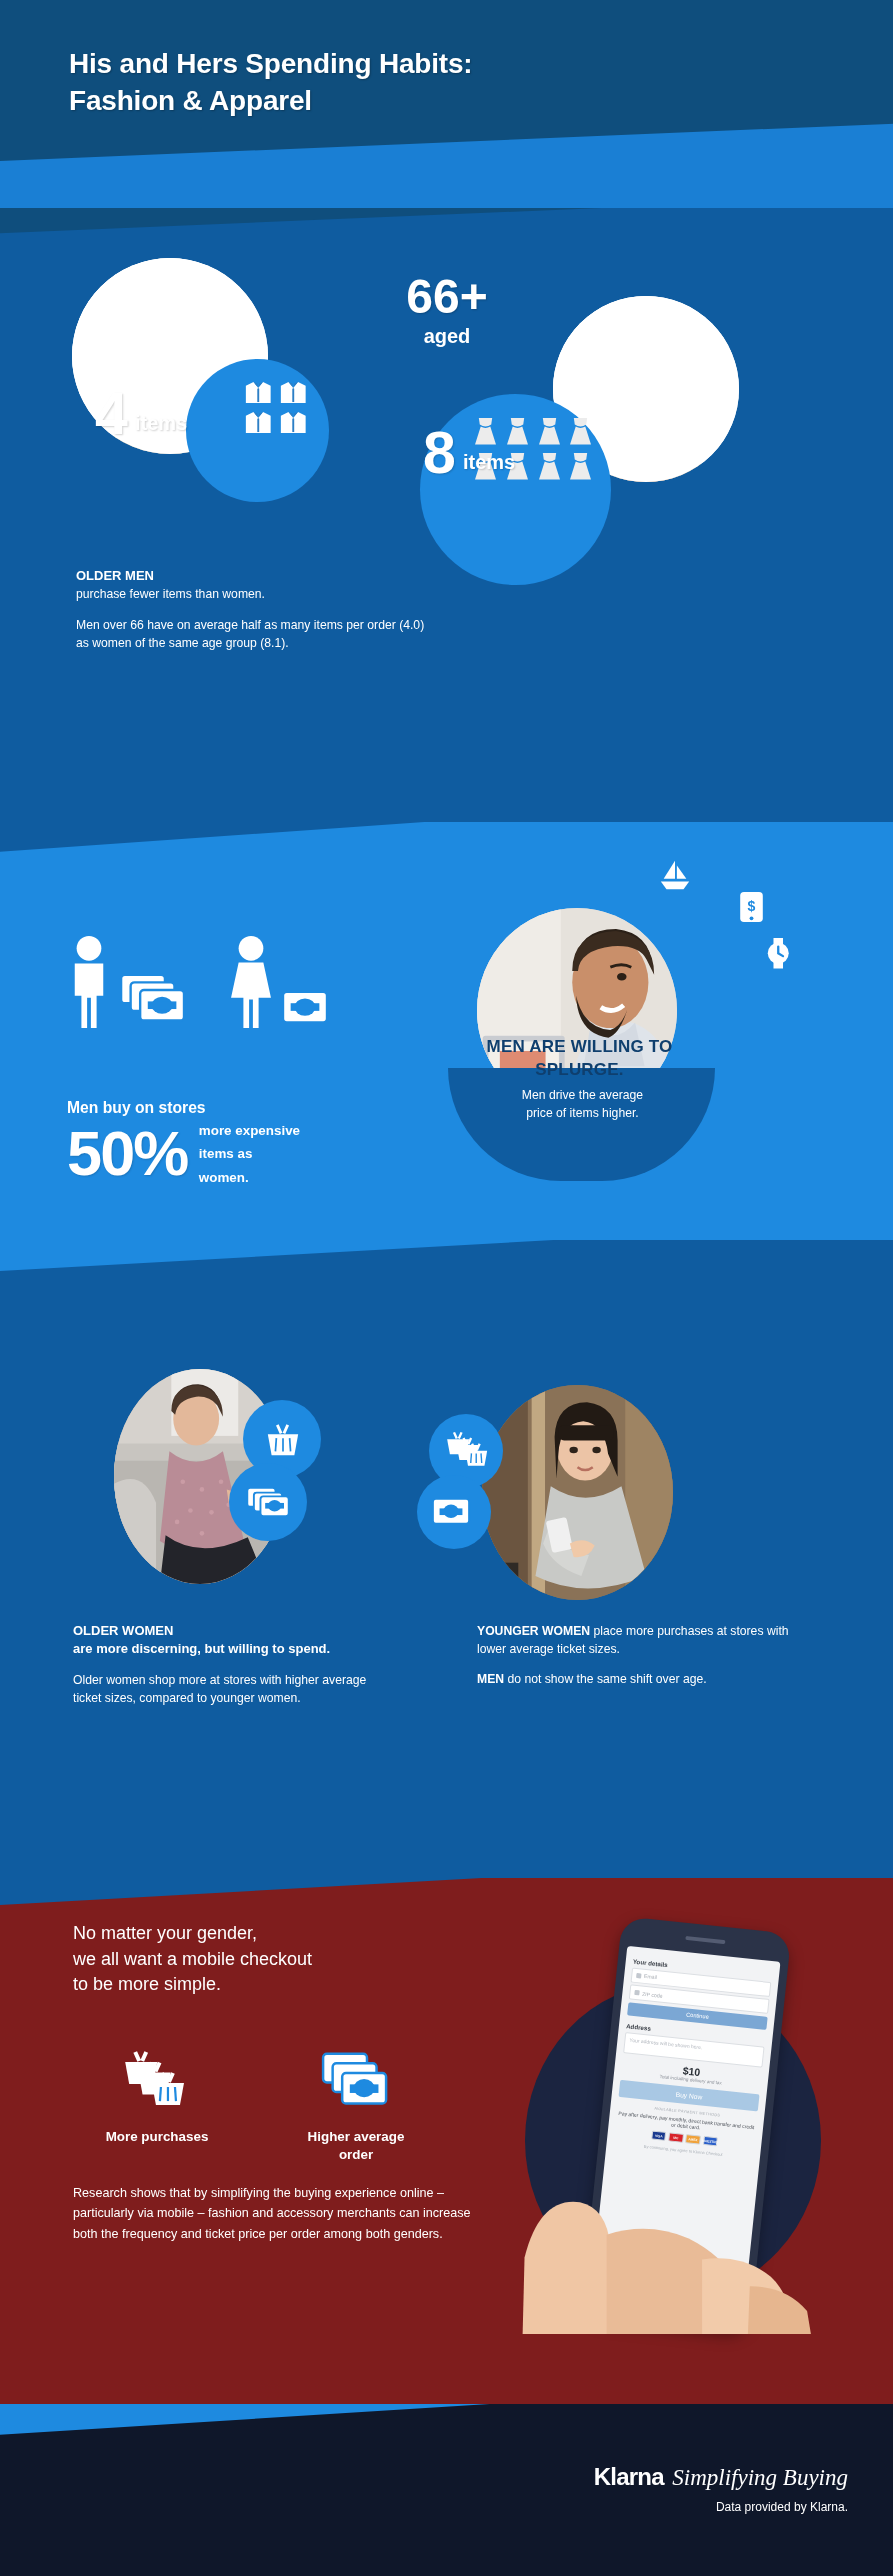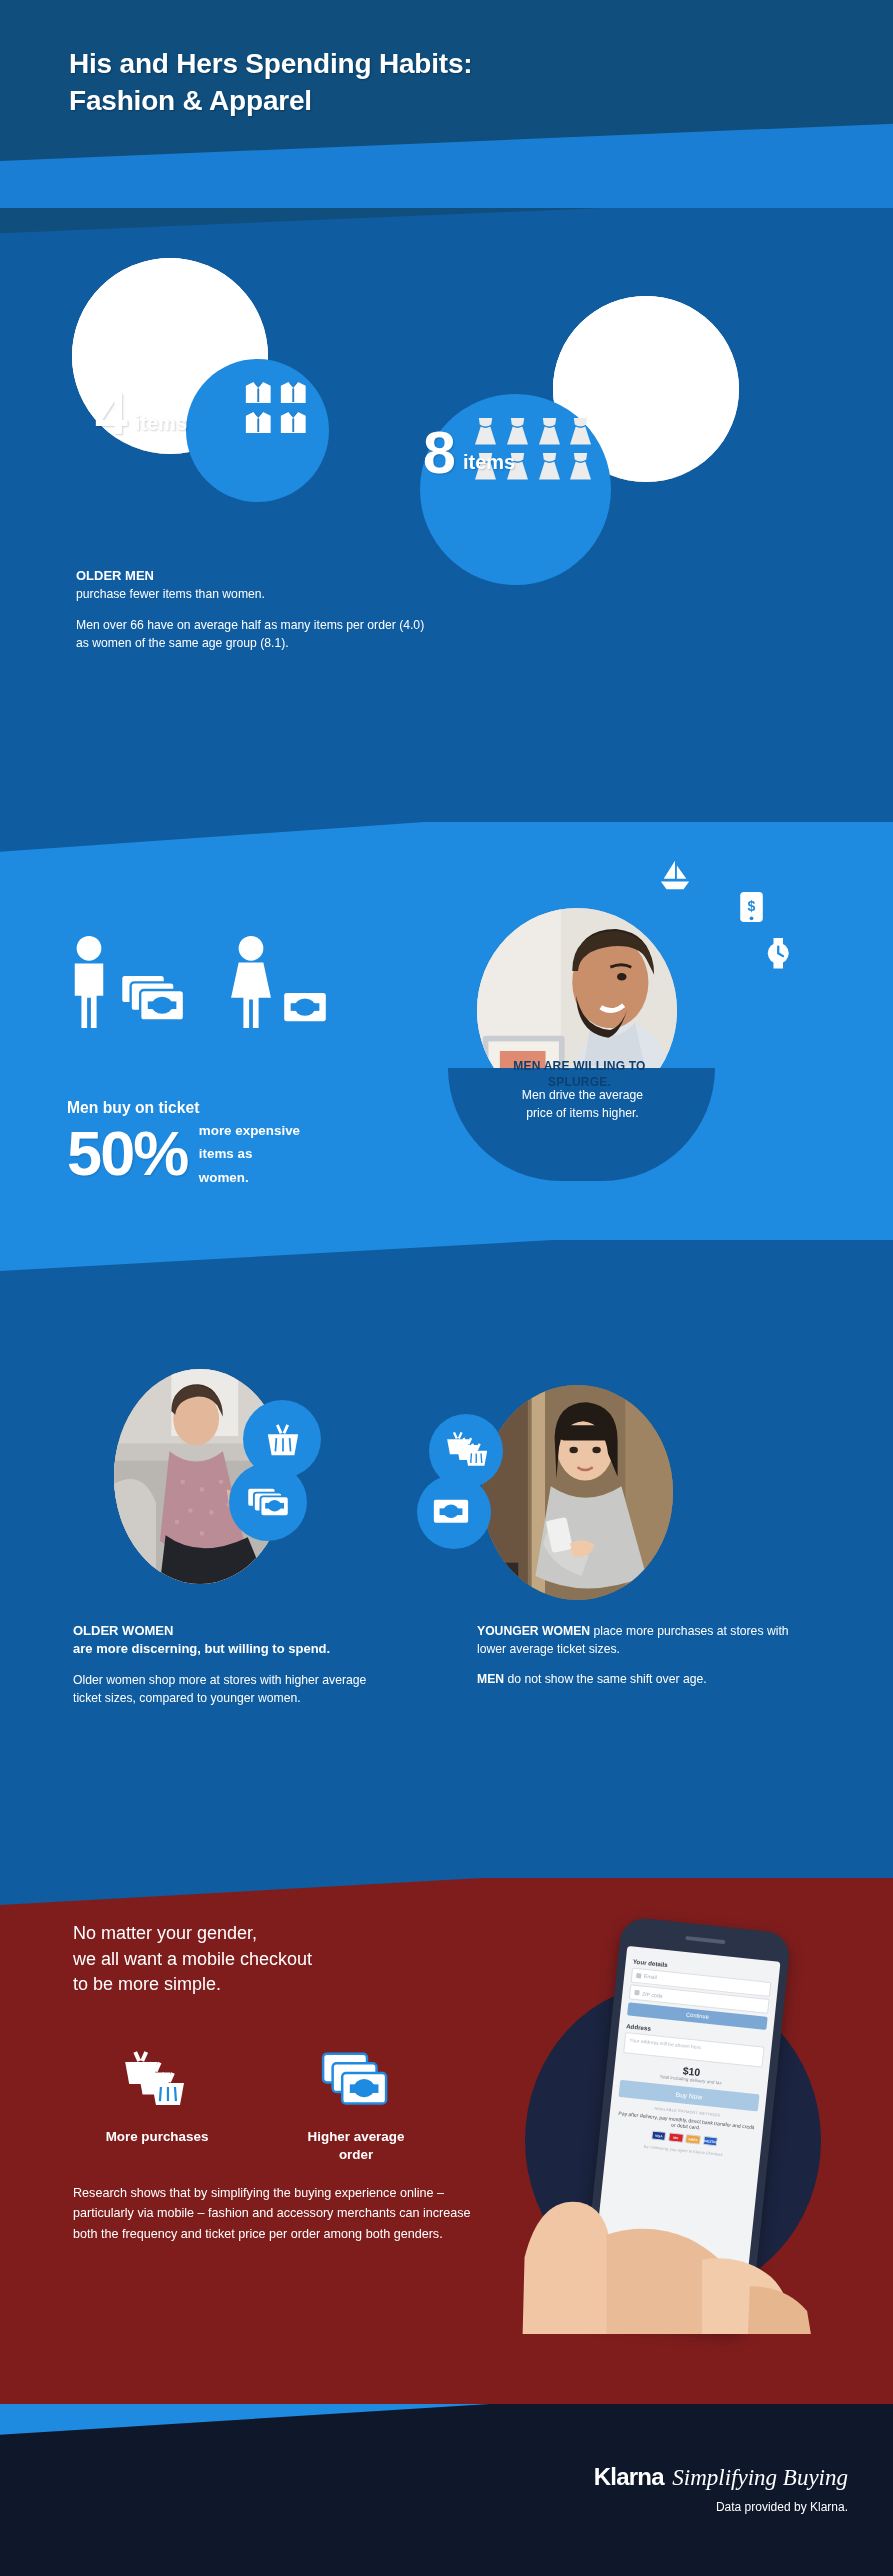--- a/index.html
+++ b/index.html
@@ -87,22 +87,22 @@
 
   #s2-icons { position:absolute; left:67px; top:113px; display:flex; align-items:flex-end; gap:7.6px; }
   #s2-stat { position:absolute; left:67px; top:277px; }
   .stat-lead { font-size:15.7px; font-weight:bold; margin-bottom:1.9px; }
   .stat-row { display:flex; align-items:center; gap:11.4px; }
   .stat-big { font-size:63px; font-weight:bold; line-height:.95; letter-spacing:-1.9px;
               text-shadow:1px 1px 1.9px rgba(0,0,0,.15); }
   .stat-side { font-size:13.4px; font-weight:bold; line-height:1.75; }
 
   #photo-splurge { left:477px; top:86px; width:200px; height:205px; border-radius:50%; overflow:hidden; background:#cfd9e2; }
-  #splurge-cap { position:absolute; left:453px; top:236px; width:253px; text-align:center;
-                 font-size:12px; font-weight:bold; color:#0f3f6e; line-height:1.35; letter-spacing:0.2px; }
+  #splurge-cap { position:absolute; left:453px; top:214px; width:253px; text-align:center;
+                 font-size:17px; font-weight:bold; color:#0f3f6e; line-height:1.35; letter-spacing:0.2px; }
   #splurge-lens { position:absolute; left:448px; top:246px; width:267px; height:113px;
                   background:#0f5ca0; border-radius:0 0 134px 134px; }
   #splurge-sub { position:absolute; left:456px; top:265px; width:253px; text-align:center;
                  font-size:12.2px; line-height:1.45; }
 
   .float-ic { position:absolute; background:#1e8ae0; border-radius:50%;
               display:flex; align-items:center; justify-content:center; }
   #ic-boat { left:658px; top:36px; width:34px; height:34px; background:transparent; }
   #ic-phone { left:737px; top:69px; width:29px; height:32px; background:transparent; }
   #ic-watch { left:763px; top:116px; width:30.5px; height:30.5px; background:transparent; }
@@ -308,20 +308,24 @@
           <path d="M7 2 L21 2 L20 9 Q14 13 8 9 Z" fill="#ececec"></path>
           <path d="M9 11 Q14 14 19 11 L25 30 L3 30 Z" fill="#ececec"></path>
         </svg>
     </div>
 
     <div class="badge-num" id="num-4">4</div>
     <div class="badge-num" id="lab-4">items</div>
     <div class="badge-num" id="num-8">8</div>
     <div class="badge-num" id="lab-8">items</div>
 
+    <div class="age-block">
+      <div class="age-num">66+</div>
+      <div class="age-lab">aged</div>
+    </div>
 
     <div class="txt-block" id="s1-text">
       <div class="t-head">OLDER MEN</div>
       <div class="t-body">purchase fewer items than women.</div>
       <div class="sp"></div>
       <div class="t-body">Men over 66 have on average half as many items per order (4.0) as women of the same age group (8.1).</div>
     </div>
   </div>
 
   <div class="band" id="band-s2">
@@ -344,21 +348,21 @@
         <path d="M23 29 L36 29 L44 66 L31 66 L31 98 L25 98 L25 68 L21 68 L21 98 L15 98 L15 66 L2 66 L10 29 Z" fill="#fff"></path>
       </svg>
       <svg width="48" height="44" viewBox="0 0 50 46">
         <rect x="2" y="6" width="46" height="32" rx="4" fill="#fff" stroke="#1e8ae0" stroke-width="2.5"></rect>
         <ellipse cx="25" cy="22" rx="11" ry="9" fill="#1e8ae0"></ellipse>
         <rect x="10" y="18" width="30" height="8" fill="#1e8ae0"></rect>
       </svg>
     </div>
 
     <div id="s2-stat">
-      <div class="stat-lead">Men buy on ticket</div>
+      <div class="stat-lead">Men buy on stores</div>
       <div class="stat-row">
         <div class="stat-big">50%</div>
         <div class="stat-side" style="white-space:pre-line">more expensive
 items as
 women.</div>
       </div>
     </div>
 
     <div class="photo" id="photo-splurge">
       <svg viewBox="0 0 210 215" width="200" height="205">

